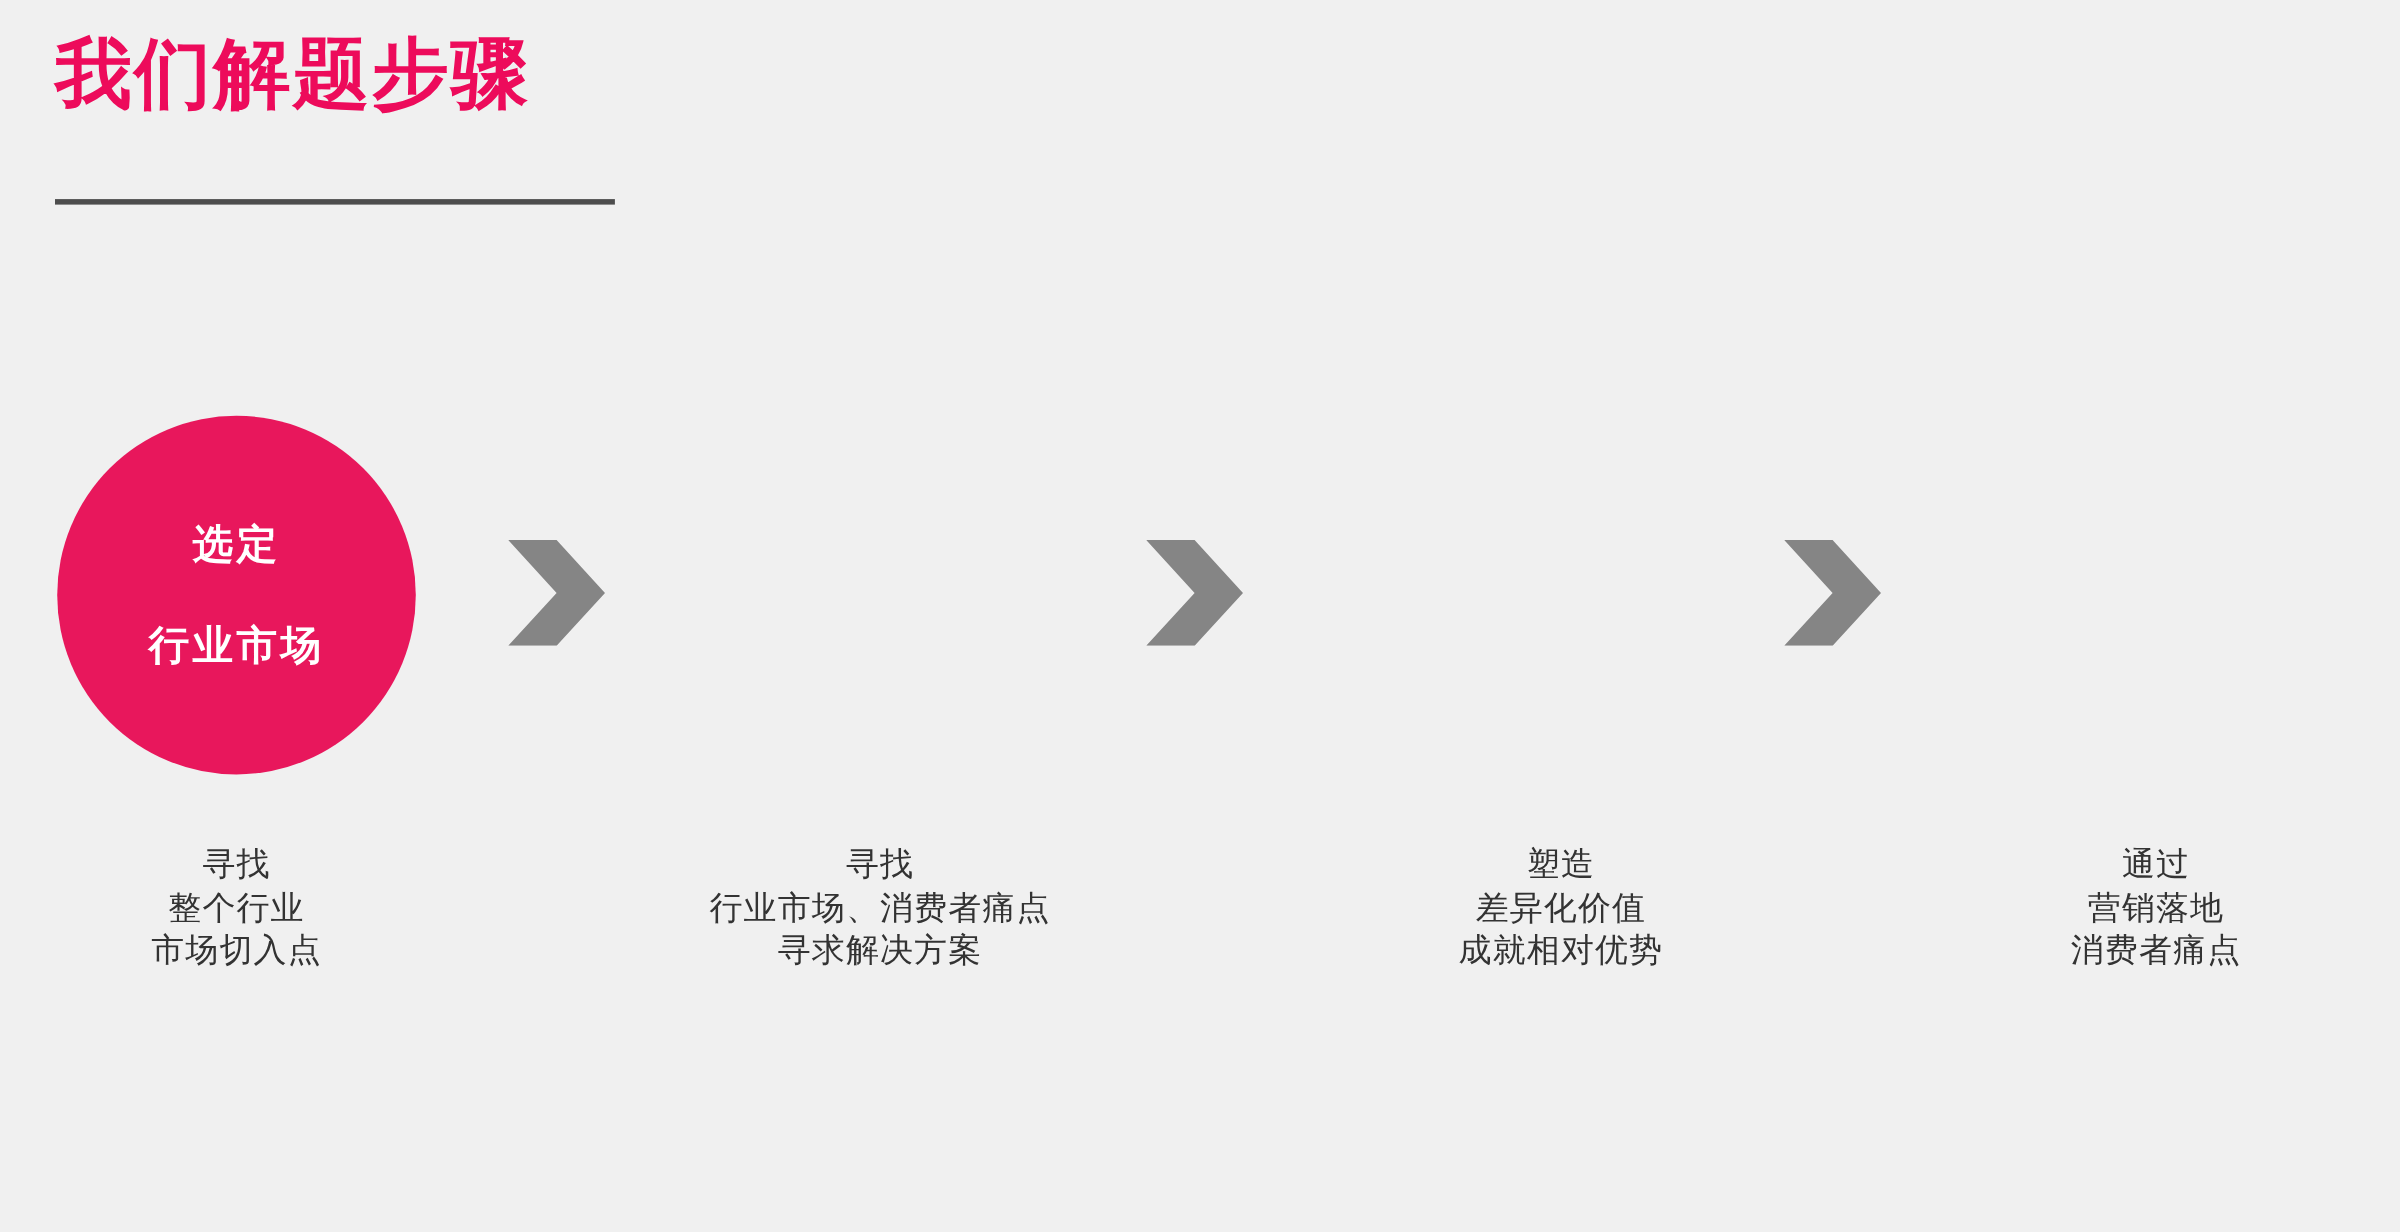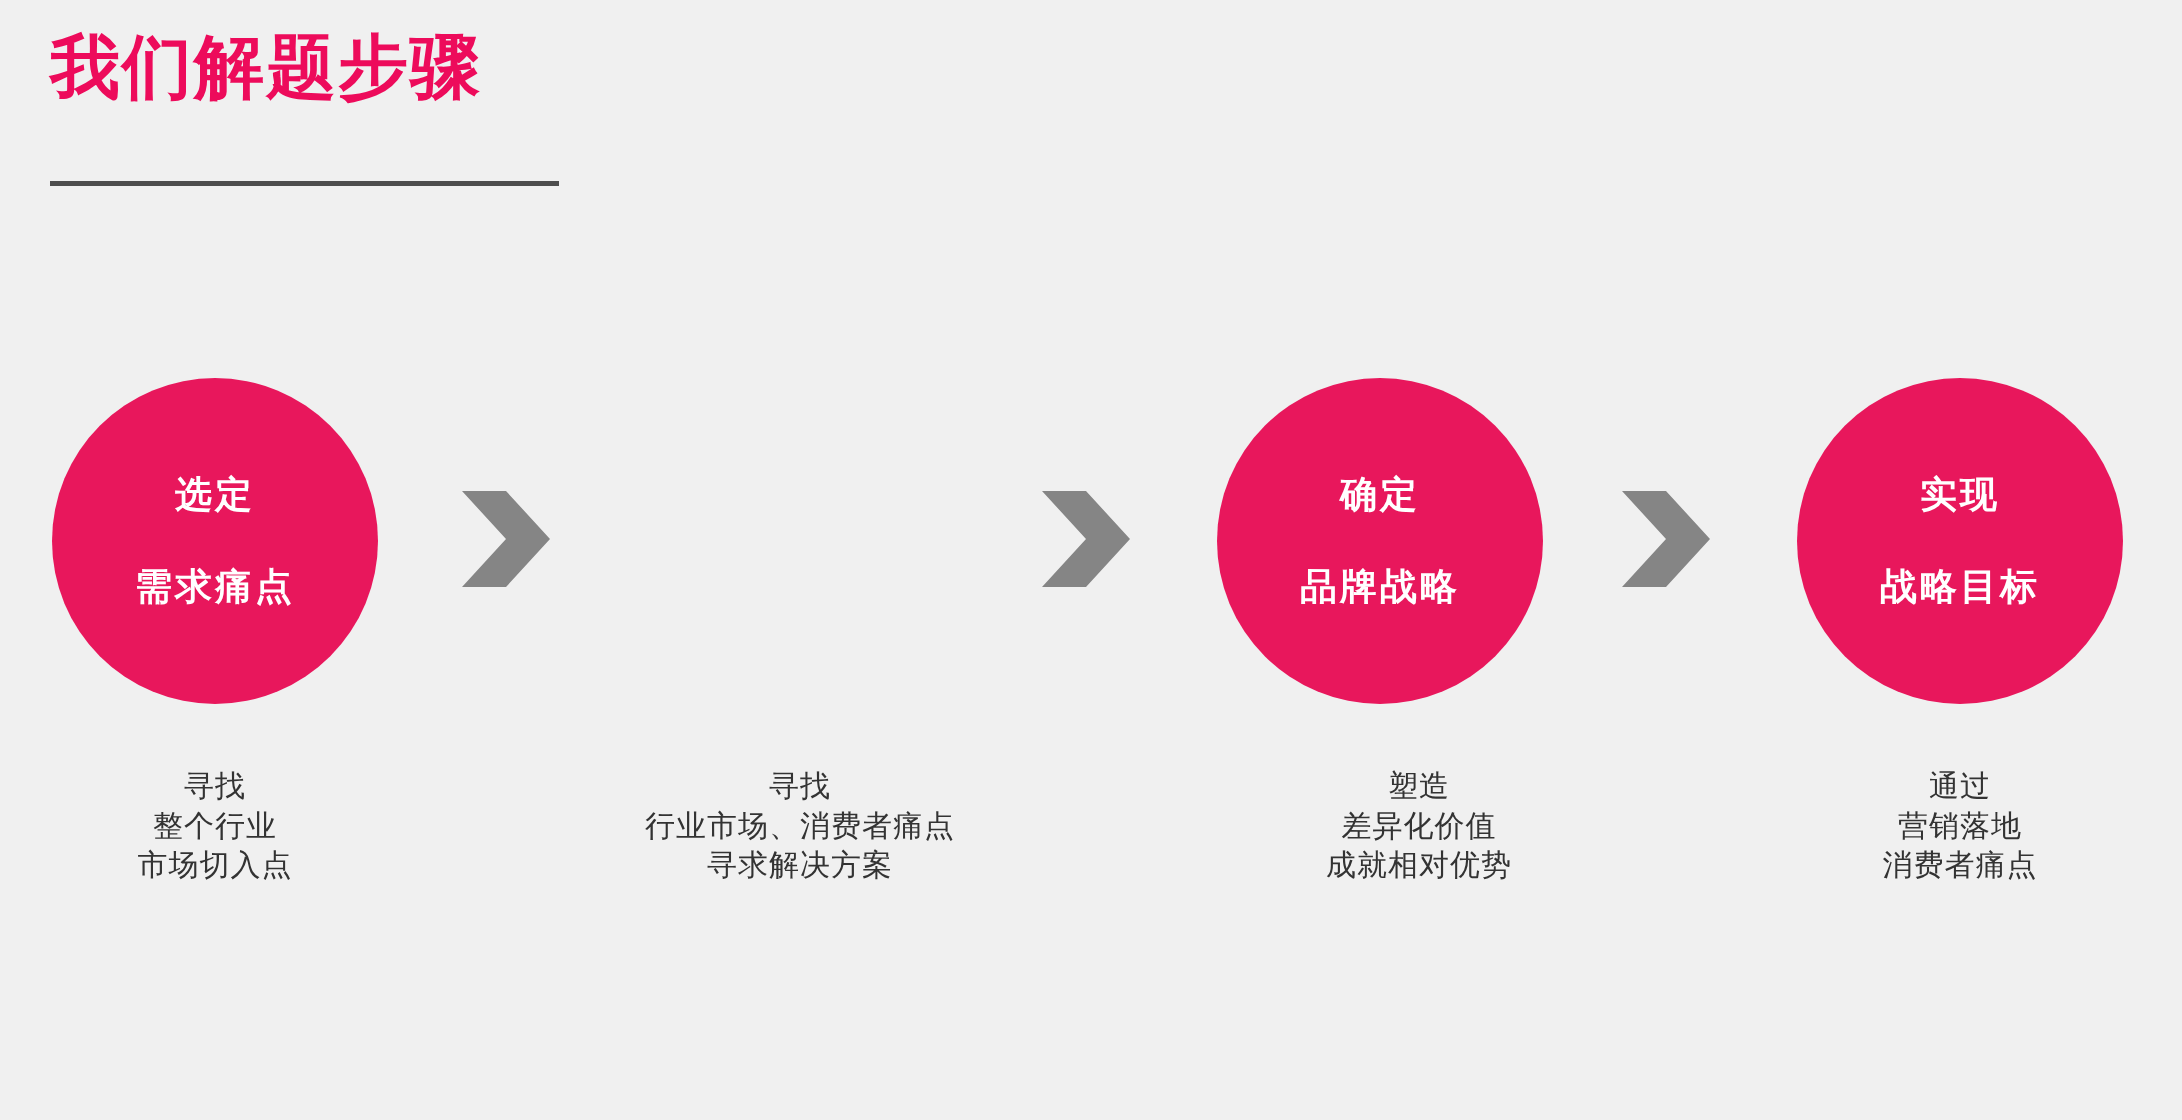--- a/index.html
+++ b/index.html
@@ -128,56 +128,44 @@
   <div id="header">
     <h1 id="page-title">我们解题步骤</h1>
   </div>
   <div id="title-rule"></div>
 
   <div id="flow">
 
     <div class="step" style="left:52px;">
       <div class="step-circle">
         <span class="line1">选定</span>
-        <span class="line2">需求痛点</span>
+        <span class="line2">行业市场</span>
       </div>
     </div>
 
     <div class="chevron" style="left:462px;">
       <svg viewBox="0 0 88 96" xmlns="http://www.w3.org/2000/svg" aria-hidden="true">
         <polygon points="0,0 44,0 88,48 44,96 0,96 44,48" fill="#858585"></polygon>
       </svg>
     </div>
 
 
     <div class="chevron" style="left:1042px;">
       <svg viewBox="0 0 88 96" xmlns="http://www.w3.org/2000/svg" aria-hidden="true">
         <polygon points="0,0 44,0 88,48 44,96 0,96 44,48" fill="#858585"></polygon>
       </svg>
     </div>
 
-    <div class="step" style="left:1217px;">
-      <div class="step-circle">
-        <span class="line1">确定</span>
-        <span class="line2">品牌战略</span>
-      </div>
-    </div>
 
     <div class="chevron" style="left:1622px;">
       <svg viewBox="0 0 88 96" xmlns="http://www.w3.org/2000/svg" aria-hidden="true">
         <polygon points="0,0 44,0 88,48 44,96 0,96 44,48" fill="#858585"></polygon>
       </svg>
     </div>
 
-    <div class="step" style="left:1797px;">
-      <div class="step-circle">
-        <span class="line1">实现</span>
-        <span class="line2">战略目标</span>
-      </div>
-    </div>
 
   </div>
 
   <div class="caption" style="left:52px; width:326px;">
     <div>寻找</div>
     <div>整个行业</div>
     <div>市场切入点</div>
   </div>
 
   <div class="caption" style="left:560px; width:480px;">

